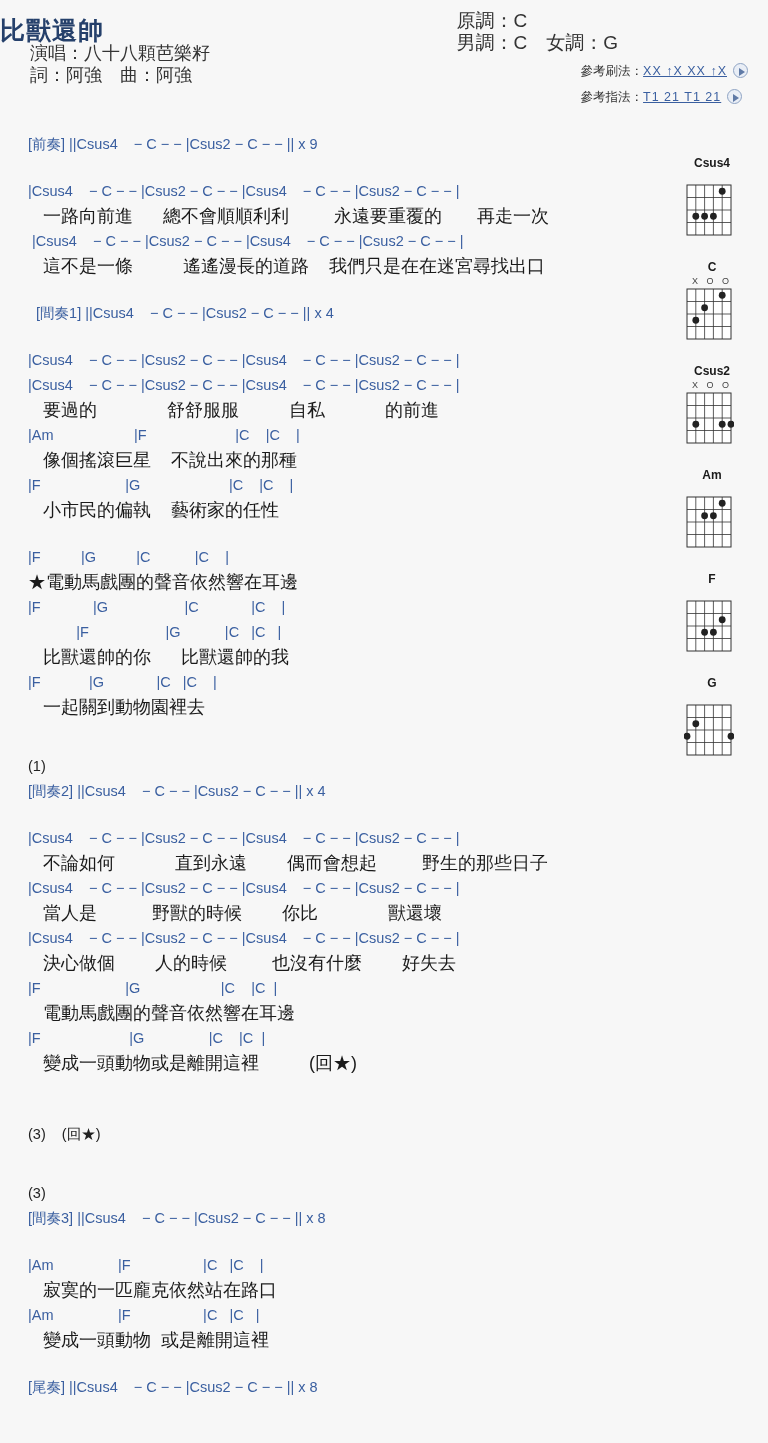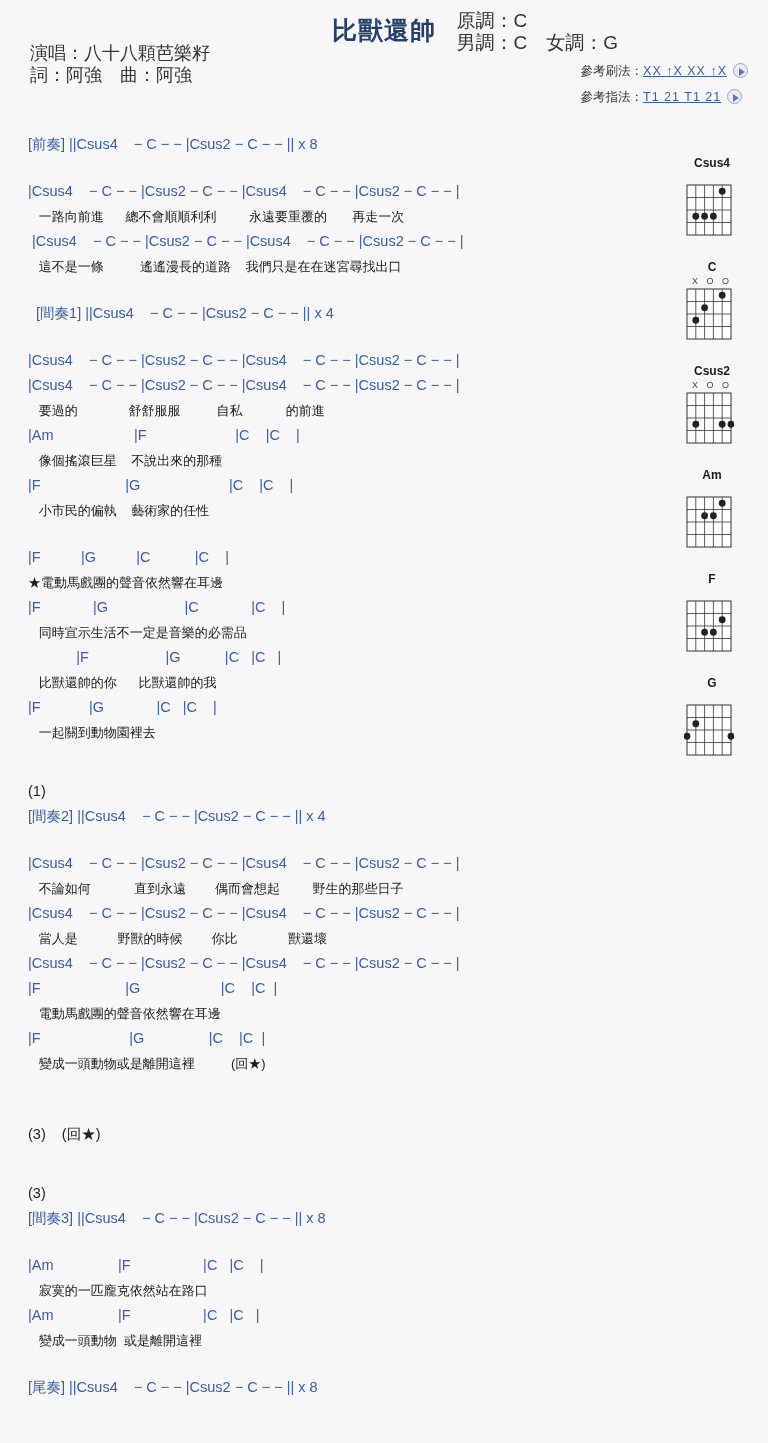--- a/index.html
+++ b/index.html
@@ -14,21 +14,20 @@
     min-height: 1443px;
     background: #f7f7f7;
     overflow: hidden;
   }
 
   
   .header { position: relative; height: 120px; }
   .song-title {
     position: absolute;
     top: 14px; left: 0; right: 0;
-    text-align: center;
     font-size: 25px;
     font-weight: bold;
     color: #25406b;
     letter-spacing: 1px;
   }
   .credits {
     position: absolute;
     left: 30px; top: 42px;
     font-size: 18px;
     color: #333;
@@ -78,21 +77,21 @@
   }
   .line {
     position: relative;
     white-space: pre;
     font-size: 14.5px;
     line-height: 25px;
     padding-left: 28px;
     color: #222;
   }
   .chordline { color: #3a5fa0; font-size: 14.5px; }
-  .lyricline { color: #1a1a1a; font-size: 13px; }
+  .lyricline { color: #1a1a1a; font-size: 18px; }
   .sectionline { color: #222; }
   .gap-sm { height: 12px; }
   .gap-md { height: 22px; }
   .gap-lg { height: 34px; }
 
   
   .diagrams {
     position: absolute;
     right: 16px;
     top: 156px;
@@ -146,54 +145,54 @@
         <span class="reflabel">參考刷法：</span><span class="refval">XX ↑X XX ↑X</span><span class="playbtn"></span>
       </div>
       <div class="refrow">
         <span class="reflabel">參考指法：</span><span class="refval">T1 21 T1 21</span><span class="playbtn"></span>
       </div>
     </div>
   </div>
 
   <div class="body" id="body">
       <div class="gap-sm"></div>
-      <div class="line chordline">[前奏] ||Csus4    − C − − |Csus2 − C − − || x 8</div>
+      <div class="line chordline">[前奏] ||Csus4    − C − − |Csus2 − C − − || x 9</div>
       <div class="gap-md"></div>
       <div class="line chordline">|Csus4    − C − − |Csus2 − C − − |Csus4    − C − − |Csus2 − C − − |</div>
       <div class="line lyricline">   一路向前進      總不會順順利利         永遠要重覆的       再走一次</div>
       <div class="line chordline"> |Csus4    − C − − |Csus2 − C − − |Csus4    − C − − |Csus2 − C − − |</div>
       <div class="line lyricline">   這不是一條          遙遙漫長的道路    我們只是在在迷宮尋找出口</div>
       <div class="gap-md"></div>
       <div class="line chordline">  [間奏1] ||Csus4    − C − − |Csus2 − C − − || x 4</div>
       <div class="gap-md"></div>
       <div class="line chordline">|Csus4    − C − − |Csus2 − C − − |Csus4    − C − − |Csus2 − C − − |</div>
       <div class="line chordline">|Csus4    − C − − |Csus2 − C − − |Csus4    − C − − |Csus2 − C − − |</div>
       <div class="line lyricline">   要過的              舒舒服服          自私            的前進</div>
       <div class="line chordline">|Am                    |F                      |C    |C    |</div>
       <div class="line lyricline">   像個搖滾巨星    不說出來的那種</div>
       <div class="line chordline">|F                     |G                      |C    |C    |</div>
       <div class="line lyricline">   小市民的偏執    藝術家的任性</div>
       <div class="gap-md"></div>
       <div class="line chordline">|F          |G          |C           |C    |</div>
       <div class="line lyricline">★電動馬戲團的聲音依然響在耳邊</div>
       <div class="line chordline">|F             |G                   |C             |C    |</div>
-      <div class="line lyricline">   同時宣示生活不一定是音樂的必需品</div>
       <div class="line chordline">            |F                   |G           |C   |C   |</div>
       <div class="line lyricline">   比獸還帥的你      比獸還帥的我</div>
       <div class="line chordline">|F            |G             |C   |C    |</div>
       <div class="line lyricline">   一起關到動物園裡去</div>
       <div class="gap-lg"></div>
       <div class="line sectionline">(1)</div>
       <div class="line chordline">[間奏2] ||Csus4    − C − − |Csus2 − C − − || x 4</div>
       <div class="gap-md"></div>
       <div class="line chordline">|Csus4    − C − − |Csus2 − C − − |Csus4    − C − − |Csus2 − C − − |</div>
       <div class="line lyricline">   不論如何            直到永遠        偶而會想起         野生的那些日子</div>
       <div class="line chordline">|Csus4    − C − − |Csus2 − C − − |Csus4    − C − − |Csus2 − C − − |</div>
       <div class="line lyricline">   當人是           野獸的時候        你比              獸還壞</div>
       <div class="line chordline">|Csus4    − C − − |Csus2 − C − − |Csus4    − C − − |Csus2 − C − − |</div>
+      <div class="line lyricline">   決心做個        人的時候         也沒有什麼        好失去</div>
       <div class="line chordline">|F                     |G                    |C    |C  |</div>
       <div class="line lyricline">   電動馬戲團的聲音依然響在耳邊</div>
       <div class="line chordline">|F                      |G                |C    |C  |</div>
       <div class="line lyricline">   變成一頭動物或是離開這裡          (回★)</div>
       <div class="gap-lg"></div>
       <div class="gap-sm"></div>
       <div class="line sectionline">(3)    (回★)</div>
       <div class="gap-lg"></div>
       <div class="line sectionline">(3)</div>
       <div class="line chordline">[間奏3] ||Csus4    − C − − |Csus2 − C − − || x 8</div>

